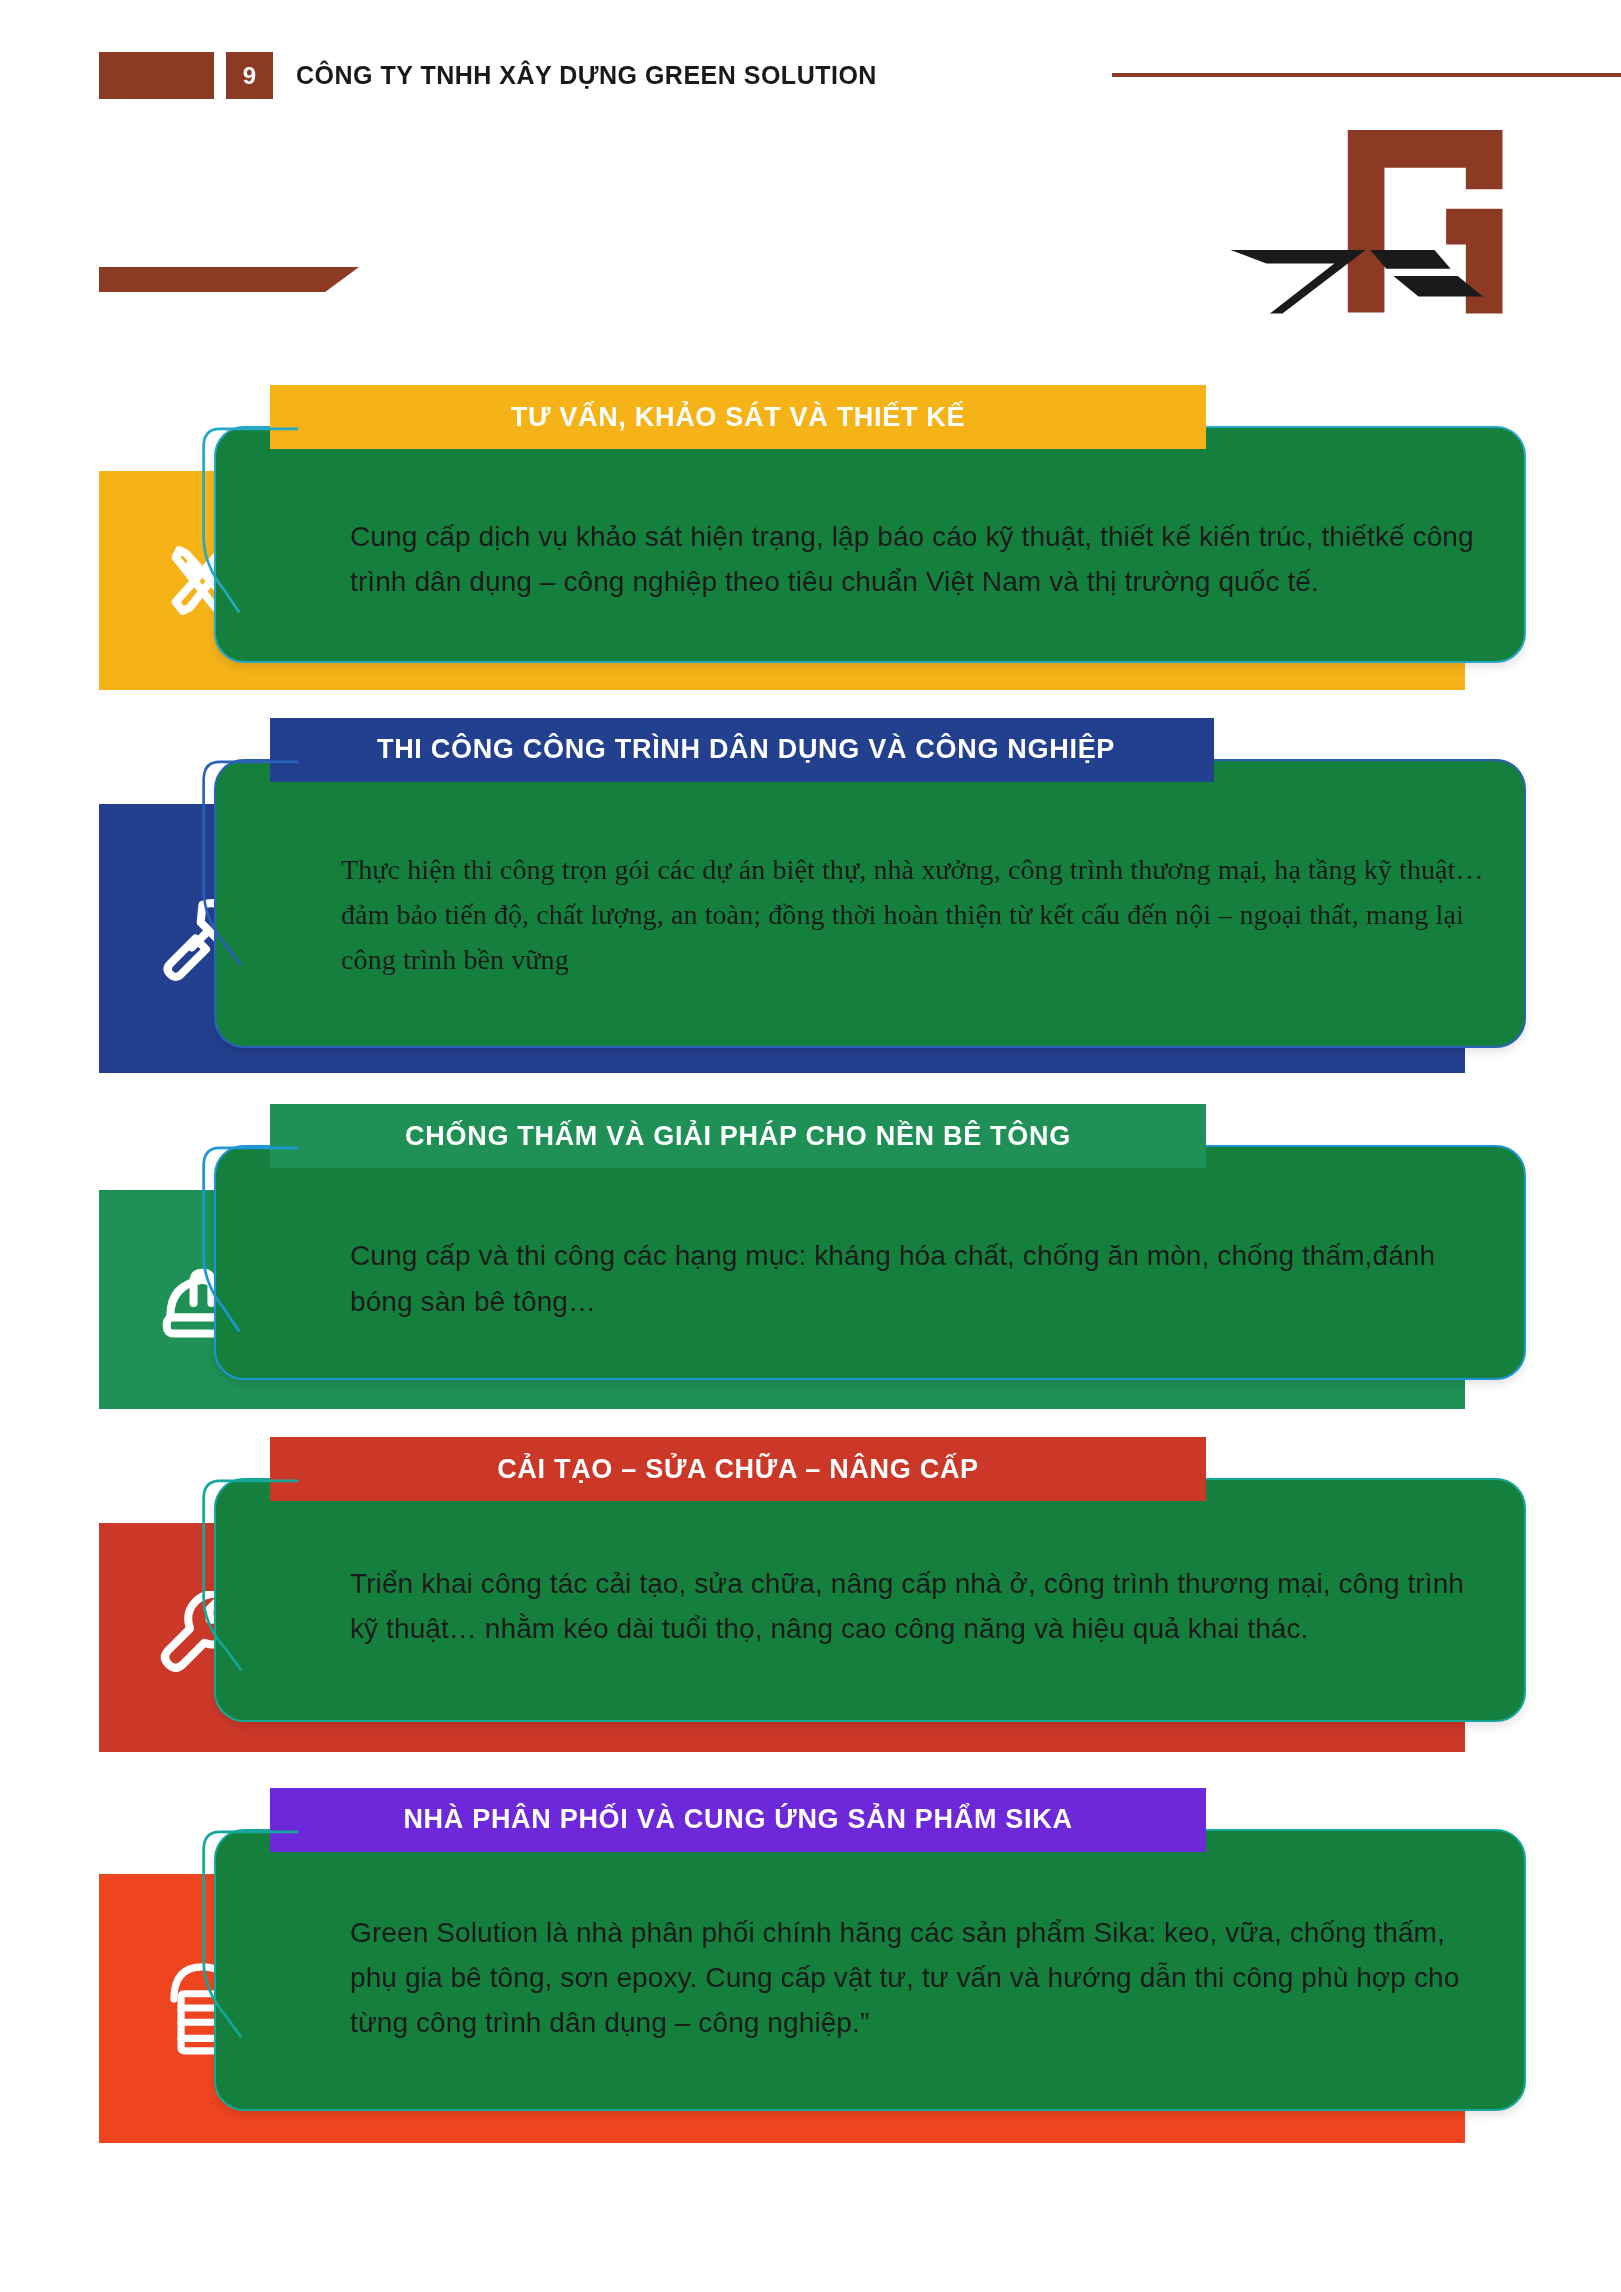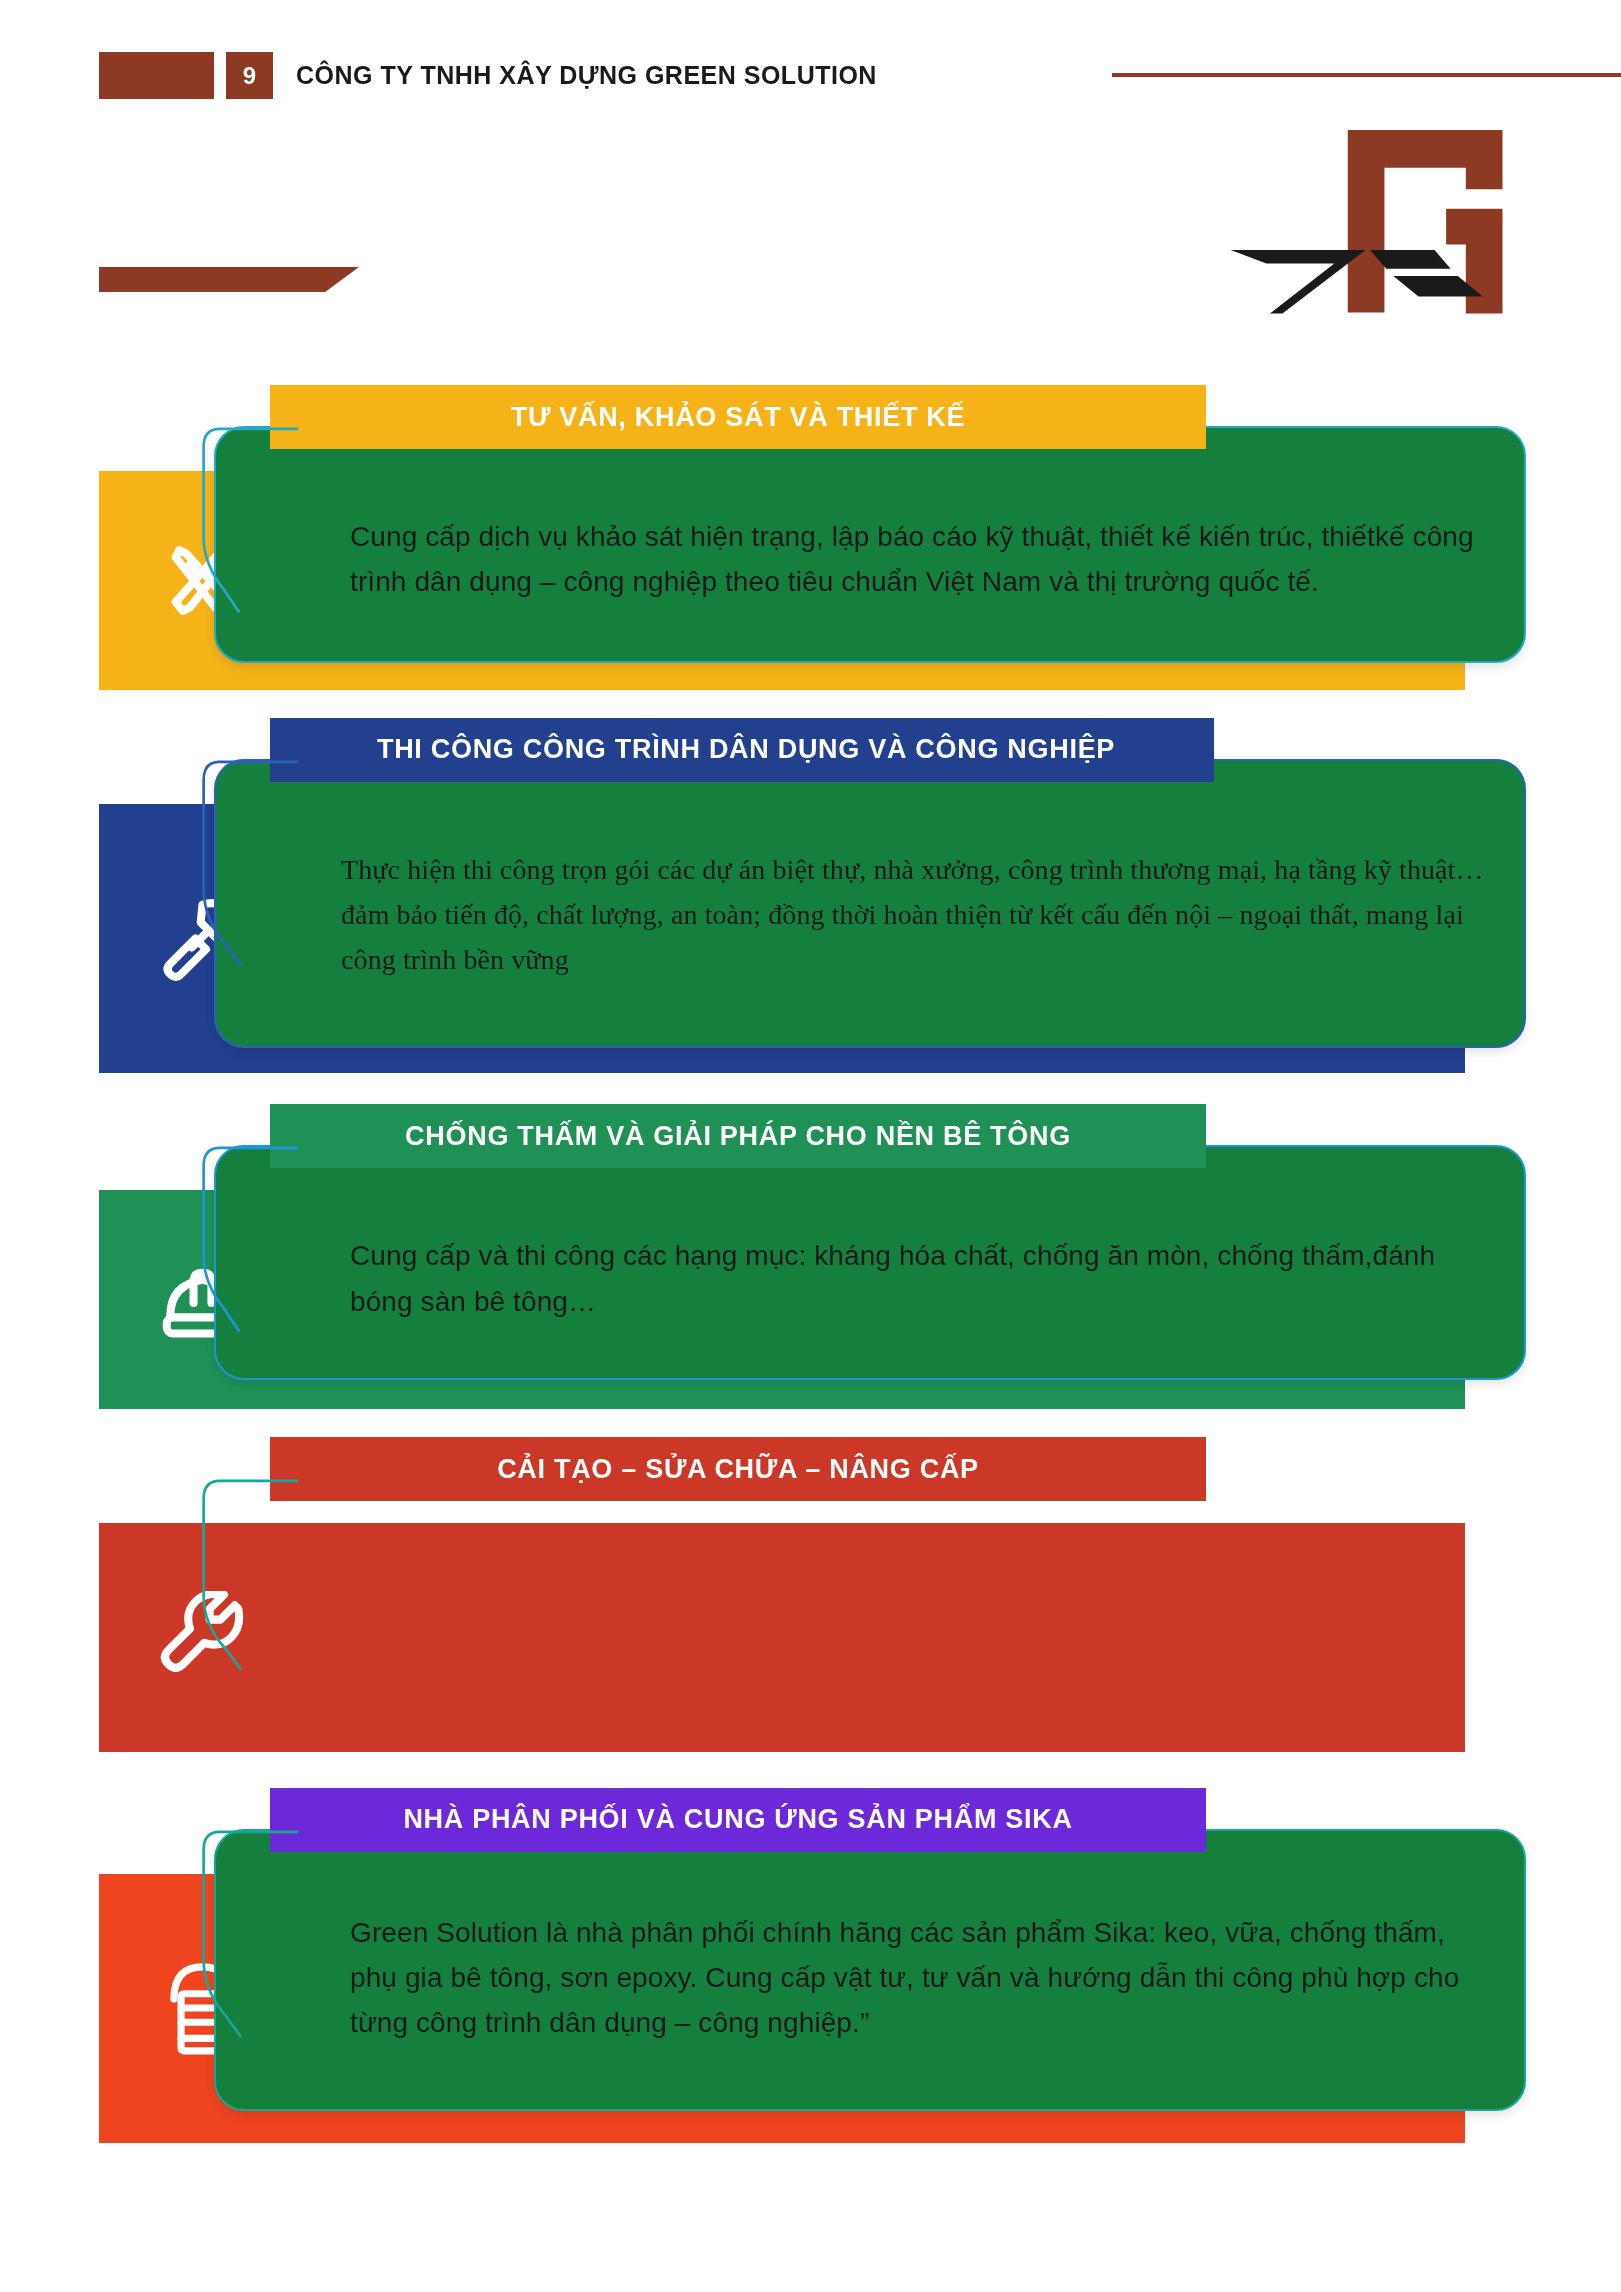--- a/index.html
+++ b/index.html
@@ -293,20 +293,23 @@
   <div class="card c4">
     <div class="card-slab" style="background-color: rgb(204, 56, 40);">
       <div class="card-iconcol">
         <span>
           <svg width="93" height="93" viewBox="0 0 104 104" fill="none" stroke="#ffffff" stroke-width="9" stroke-linecap="round" stroke-linejoin="round">
             <path d="M88 16 L72 32 L60 32 L60 20 L76 4 Q56 0 44 12 Q32 24 38 42 L14 66 Q6 74 14 82 Q22 90 30 82 L54 58 Q72 64 84 52 Q96 40 92 20 Z"></path>
           </svg>
         </span>
       </div>
     </div>
+    <div class="card-panel" style="border-color: rgb(22, 167, 154);">
+      <div class="card-body">Triển khai công tác cải tạo, sửa chữa, nâng cấp nhà ở, công trình thương mại, công trình kỹ thuật… nhằm kéo dài tuổi thọ, nâng cao công năng và hiệu quả khai thác.</div>
+    </div>
     <div class="card-ribbon" style="background-color: rgb(204, 56, 40);">CẢI TẠO – SỬA CHỮA – NÂNG CẤP</div>
     <svg class="notch" viewBox="0 0 130 300">
       <path d="M128 8 H40 Q22 8 22 28 L22 138 Q22 170 48 198 L64 220" fill="none" stroke="#16a79a" stroke-width="3"></path>
     </svg>
   </div>
 
   <div class="card c5">
     <div class="card-slab" style="background-color: rgb(239, 68, 32);">
       <div class="card-iconcol">
         <span>

